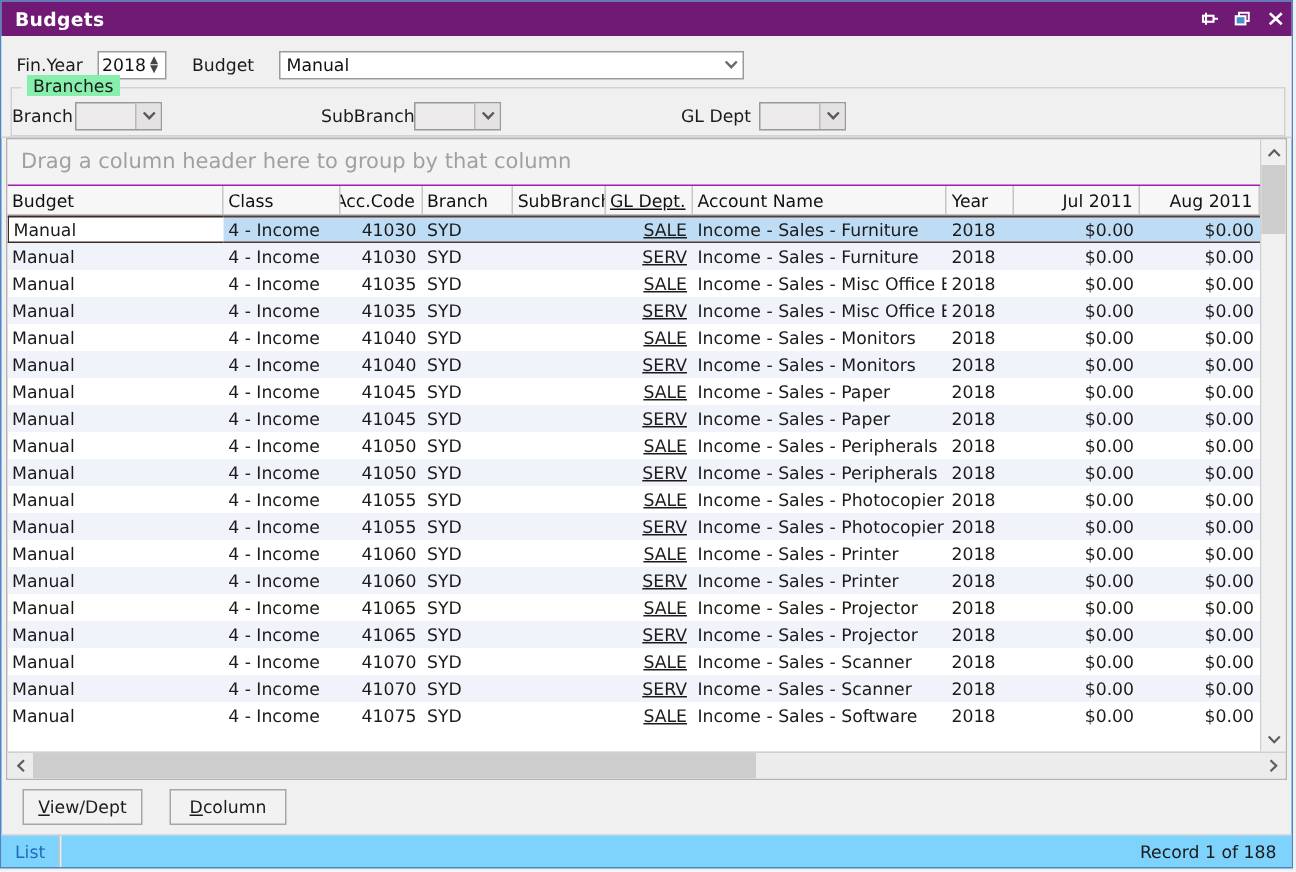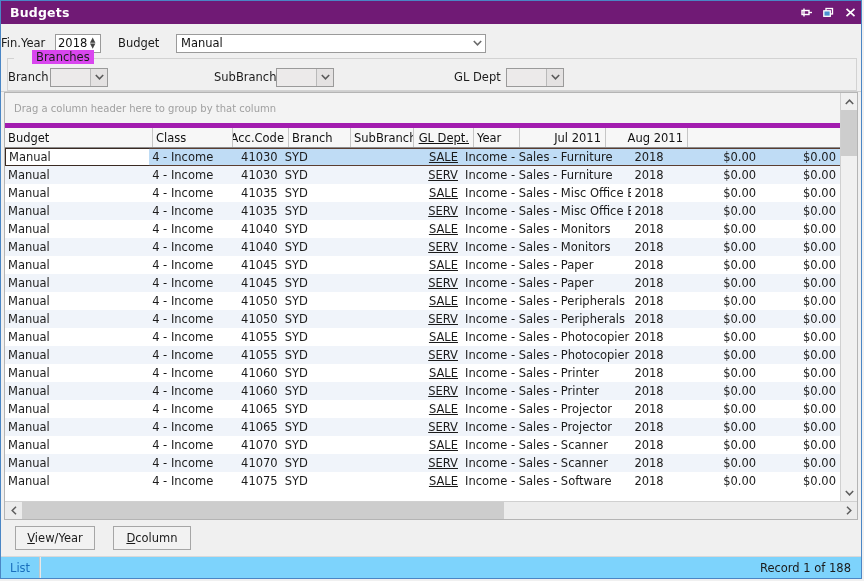--- a/index.html
+++ b/index.html
@@ -59,41 +59,41 @@
   }
   .ellipsisbtn{
     width:20px;display:flex;align-items:center;justify-content:center;
     font-size:11px;color:#3a3a3a;letter-spacing:1px;
   }
   .groupbox{
     margin:2px 4px 0 6px;border:1px solid #d2d2d2;border-top:none;
     position:relative;height:32px;
   }
   .groupbox-legend{
-    position:absolute;top:-8px;left:24px;background:#d946ef;padding:0 4px;
+    position:absolute;top:-8px;left:10px;background:#86efac;padding:0 4px;
     font-size:11.5px;color:#1b1b1b;
   }
   .groupbox-topleft{
     position:absolute;top:0;left:0;width:6px;border-top:1px solid #d2d2d2;
   }
   .groupbox-topright{
     position:absolute;top:0;left:62px;right:0;border-top:1px solid #d2d2d2;
   }
   
   .gridwrap{
     flex:1 1 auto;margin:0 3px;border:1px solid #b4b4b4;background:#fff;
     display:flex;flex-direction:column;overflow:hidden;position:relative;
     box-sizing:border-box;
   }
   .grid-main{display:flex;flex:1 1 auto;overflow:hidden;}
   .grid-cols{flex:1 1 auto;display:flex;flex-direction:column;overflow:hidden;}
   .groupbar{
     height:30px;background:#f3f3f3;display:flex;align-items:center;
-    padding-left:9px;color:#a0a0a0;font-size:10px;flex:0 0 auto;
-    border-bottom:5px solid #a21caf;
+    padding-left:9px;color:#a0a0a0;font-size:14px;flex:0 0 auto;
+    border-bottom:1px solid #a21caf;
   }
   .hdr{
     display:flex;flex:0 0 auto;height:19px;background:#f7f7f7;
     border-bottom:1px solid #8b8b8b;
   }
   .hdr .hc{
     font-size:11.5px;color:#111;border-right:1px solid #c6c6c6;
     padding:1px 0 0 3px;box-sizing:border-box;overflow:hidden;white-space:nowrap;
     display:flex;align-items:center;
   }
@@ -204,21 +204,21 @@
       <svg width="13" height="13" viewBox="0 0 13 13">
           <line x1="2.5" y1="2.8" x2="10.5" y2="10.2" stroke="#fff" stroke-width="1.7"></line>
           <line x1="10.5" y1="2.8" x2="2.5" y2="10.2" stroke="#fff" stroke-width="1.7"></line>
         </svg>
     </span>
   </div>
 
   <div class="filters">
 
     <div class="row r1">
-      <span class="lbl" style="width:54px;">Fin.Year</span>
+      <span class="lbl" style="width:54px;padding-left:10px;">Fin.Year</span>
       <span class="spin">
         <span class="val">2018</span>
         <span class="arrows">
             <span>▲</span>
             <span>▼</span>
           </span>
       </span>
       <span class="lbl" style="width:58px;padding-left:17px;">Budget</span>
       <span class="combo" style="width:310px;">
         <span class="ctext">Manual</span>
@@ -273,20 +273,21 @@
     <div class="grid-main">
       <div class="grid-cols">
         <div class="groupbar">Drag a column header here to group by that column</div>
         <div class="hdr" id="grid-header">
             <div class="hc w0">Budget</div>
             <div class="hc w1">Class</div>
             <div class="hc w2 num">Acc.Code</div>
             <div class="hc w3">Branch</div>
             <div class="hc w4">SubBranch</div>
             <div class="hc w5 num">GL Dept.</div>
+            <div class="hc w6">Account Name</div>
             <div class="hc w7">Year</div>
             <div class="hc w8 num">Jul 2011</div>
             <div class="hc w9 num">Aug 2011</div>
           </div>
         <div class="body" id="grid-body">
             <div class="trow sel">
               <div class="c w0 c0">Manual</div>
               <div class="c w1">4 - Income</div>
               <div class="c w2 num">41030</div>
               <div class="c w3">SYD</div>
@@ -541,21 +542,21 @@
       <div class="hbtn">
         <svg width="6" height="9" viewBox="0 0 6 9">
             <path d="M1 0.8 L4.8 4.5 L1 8.2" fill="none" stroke="#5d5d5d" stroke-width="1.5"></path>
           </svg>
       </div>
     </div>
   </div>
 
   <div class="btnbar">
     <div class="btn btn-viewedit">
-      <span><u>V</u><span>iew/Year</span></span>
+      <span><u>V</u><span>iew/Dept</span></span>
     </div>
     <div class="btn btn-delete">
       <span><u>D</u><span>column</span></span>
     </div>
   </div>
 
   <div class="statusbar">
     <div class="tab-list">List</div>
     <div class="status-fill"></div>
     <div class="status-rec">Record 1 of 188</div>

